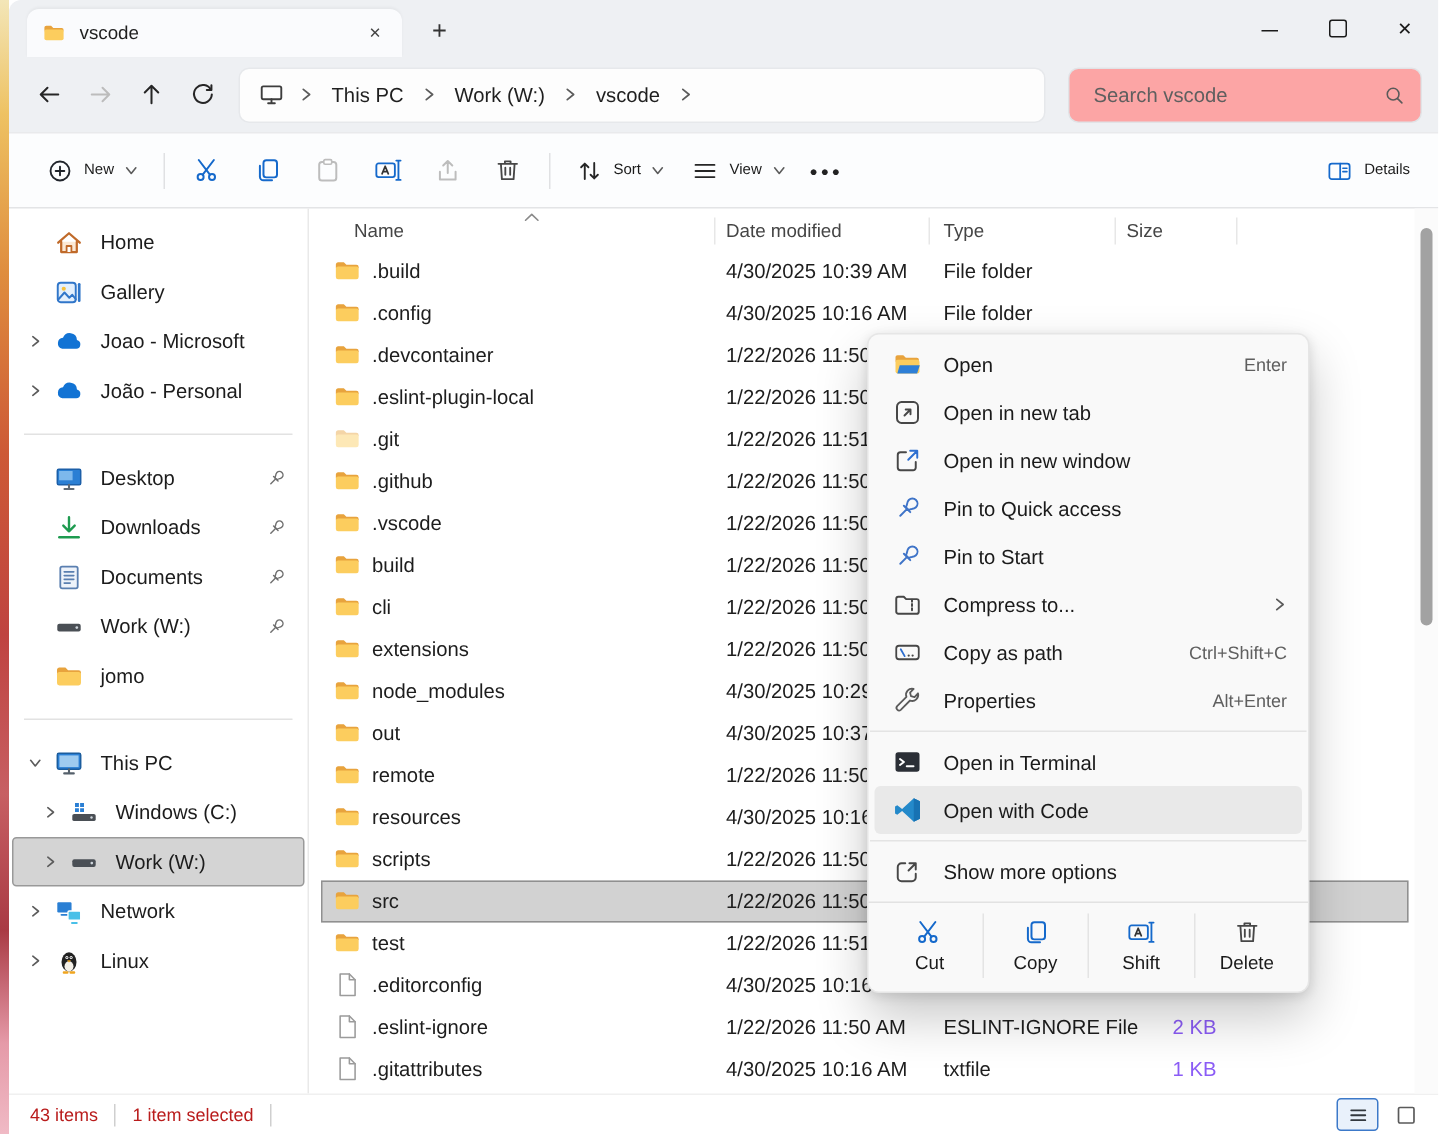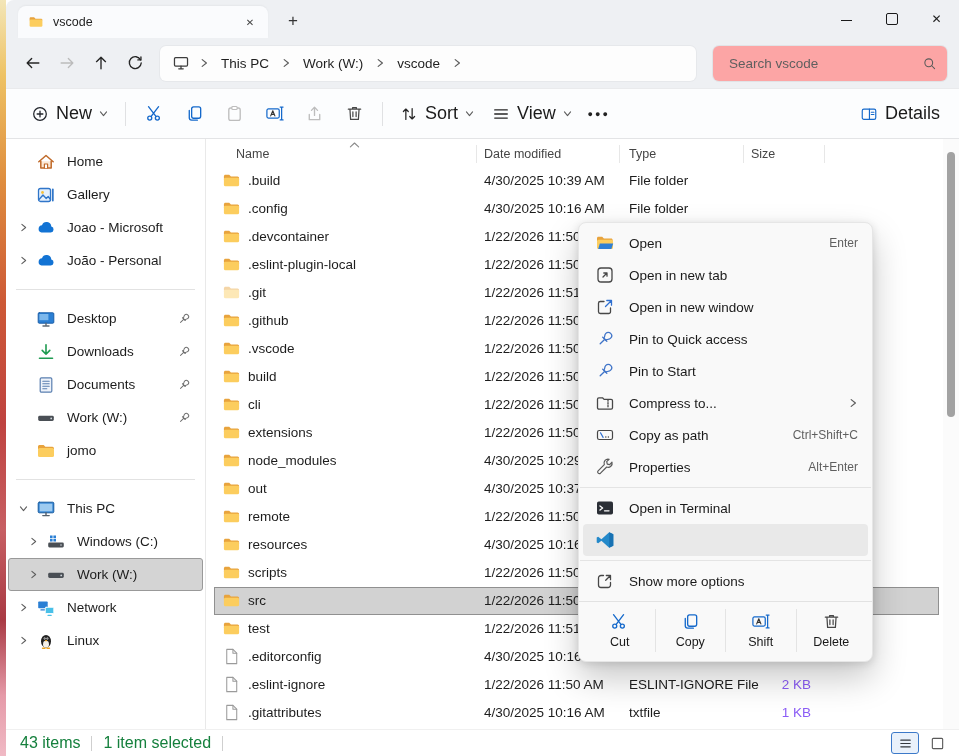--- a/index.html
+++ b/index.html
@@ -46,21 +46,21 @@
   .searchbox{margin-left:auto;width:210px;height:35px;background:#fca5a5;border-radius:6px;
     display:flex;align-items:center;padding:0 10px 0 14px;box-shadow:0 0 0 1px rgba(0,0,0,.05)}
   .searchbox input{flex:1;border:none;outline:none;background:transparent;font-size:13.5px;color:#333;min-width:0}
   .searchbox input::placeholder{color:#5f5f5f}
   .searchbox .i{width:15px;height:15px;flex:none;margin-left:6px}
 
   
   .toolbar{height:49px;flex:none;background:#fcfdfe;border-top:1px solid #e9eaec;border-bottom:1px solid #e3e4e6;
     display:flex;align-items:center;padding:0 10px 0 16px}
   .tbtn{height:36px;border-radius:4px;display:flex;align-items:center;gap:7px;padding:0 9px;
-    font-size:18px;color:#1b1b1b}
+    font-size:10px;color:#1b1b1b}
   .tbtn .i18{width:18px;height:18px}
   .tbtn .chev9{width:9px;height:9px}
   .tico{width:40px;height:36px;border-radius:4px;display:flex;align-items:center;justify-content:center}
   .tico .i{width:19px;height:19px}
   .tsep{width:1px;height:24px;background:#e0e1e3;margin:0 8px;flex:none}
   .tmore{width:36px;height:36px;display:flex;align-items:center;justify-content:center;
     font-size:9px;letter-spacing:2px;color:#222;font-weight:bold}
   .tspacer{flex:1}
 
   
@@ -91,21 +91,21 @@
   .f-name{left:42px;color:#1d1d1d;white-space:nowrap}
   .f-date{left:278px;color:#1d1d1d;white-space:nowrap}
   .f-type{left:423px;color:#1d1d1d;white-space:nowrap}
   .f-size{left:480px;width:125px;text-align:right;color:#8b5cf6;white-space:nowrap}
 
   .vscroll{width:16px;flex:none;position:relative;background:#fbfbfb}
   .vthumb{position:absolute;left:4px;top:13px;width:8px;height:265px;background:#a2a2a2;border-radius:4px}
 
   
   .statusbar{height:26px;flex:none;display:flex;align-items:center;padding:0 8px 0 14px;
-    font-size:16px;color:#15803d;border-top:1px solid #f0f0f0}
+    font-size:12px;color:#b91c1c;border-top:1px solid #f0f0f0}
   .sdiv{width:1px;height:15px;background:#cfcfcf;margin:0 11px;flex:none}
   .vt{width:28px;height:22px;display:flex;align-items:center;justify-content:center;border-radius:3px;
     margin-left:4px;border:1px solid transparent}
   .vt.active{border-color:#3c79c9;background:#e9f1fb}
   .vt .i{width:15px;height:15px}
 
   
   .ctx{position:absolute;left:578px;top:222px;width:293px;z-index:50;background:#f9f9f9;
     border:1px solid #e6e6e6;border-radius:8px;padding-top:4px;font-size:13.5px;color:#1a1a1a;
     box-shadow:0 16px 34px rgba(0,0,0,.22),0 2px 8px rgba(0,0,0,.12)}
@@ -958,20 +958,21 @@
       </span>
       <span class="ctx-label">Open in Terminal</span>
     </div>
     <div class="ctx-item hl">
       <span class="i ctx-ico">
         <svg viewBox="0 0 20 20" fill="none" stroke-linecap="round" stroke-linejoin="round">
           <path d="M14.2 2.2L6.4 9.3 3.2 6.8l-1.5.8v4.8l1.5.8 3.2-2.5 7.8 7.1 4.1-2V4.2z" fill="#2489ca"></path>
           <path d="M14.2 2.2v15.6l4.1-2V4.2z" fill="#1872b3"></path>
         </svg>
       </span>
+      <span class="ctx-label">Open with Code</span>
     </div>
     <div class="ctx-sep"></div>
     <div class="ctx-item">
       <span class="i ctx-ico">
         <svg viewBox="0 0 20 20" fill="none" stroke-linecap="round" stroke-linejoin="round">
           <path d="M8.5 4.5H6A2.5 2.5 0 0 0 3.5 7v7A2.5 2.5 0 0 0 6 16.5h7a2.5 2.5 0 0 0 2.5-2.5V11.5" stroke="#474747" stroke-width="1.3"></path>
           <path d="M11.3 4.5h4.2V8.7M15.5 4.5l-4.8 4.8" stroke="#474747" stroke-width="1.3"></path>
         </svg>
       </span>
       <span class="ctx-label">Show more options</span>

